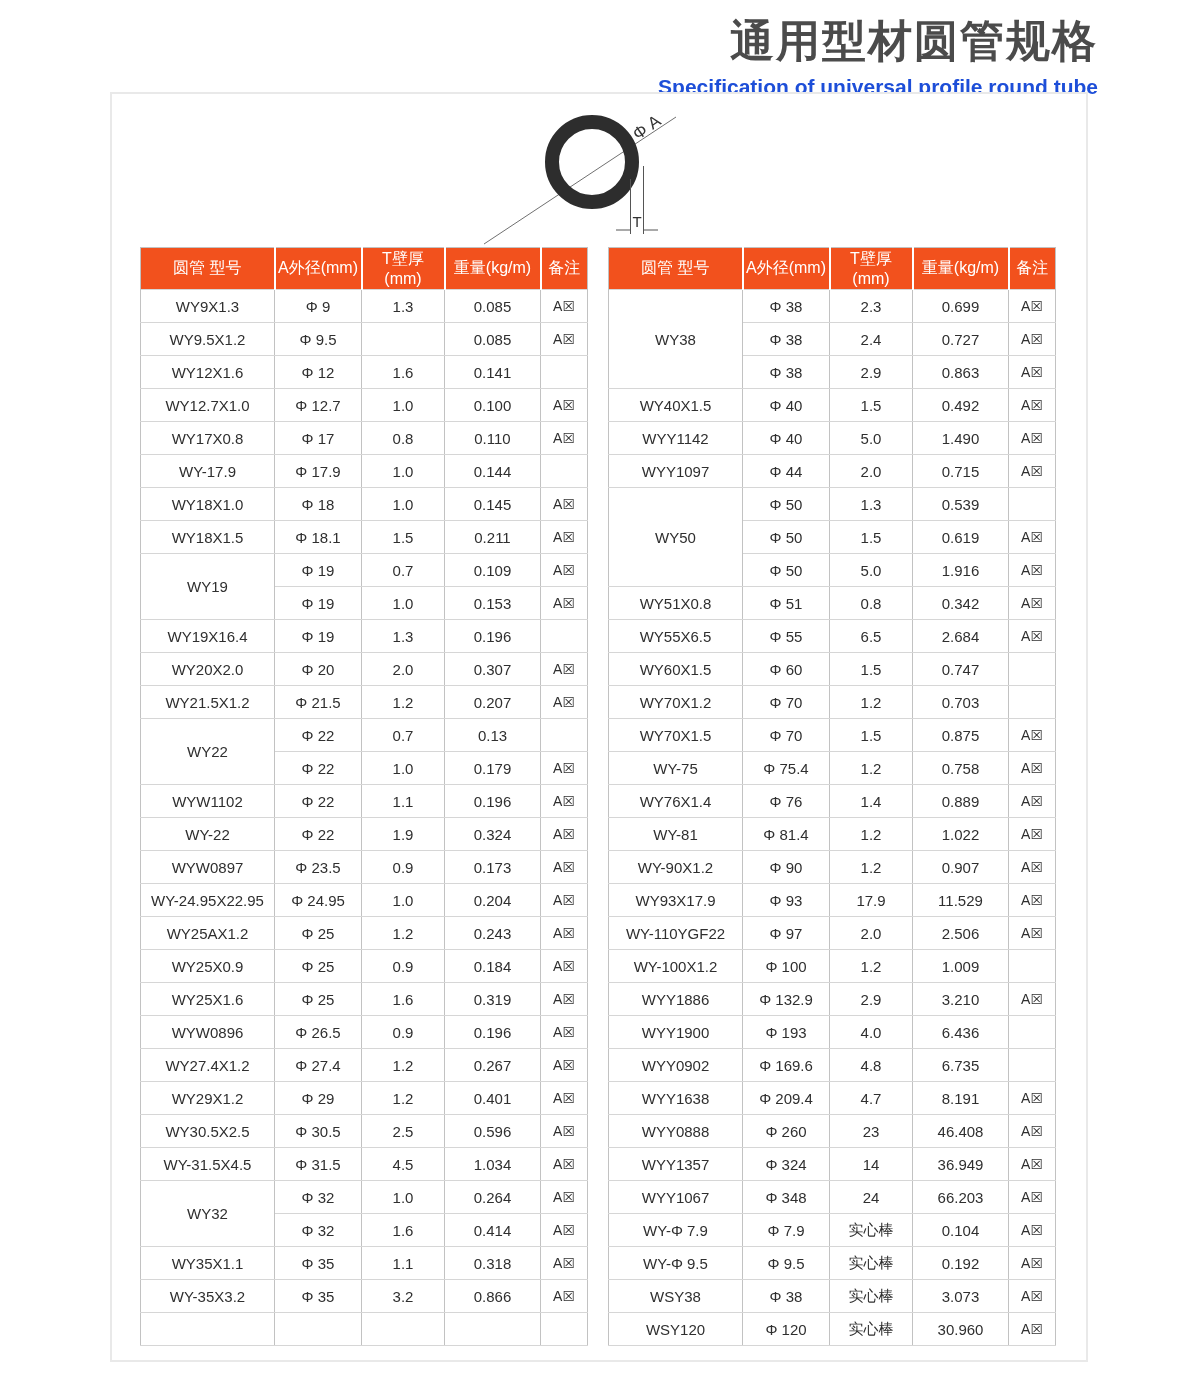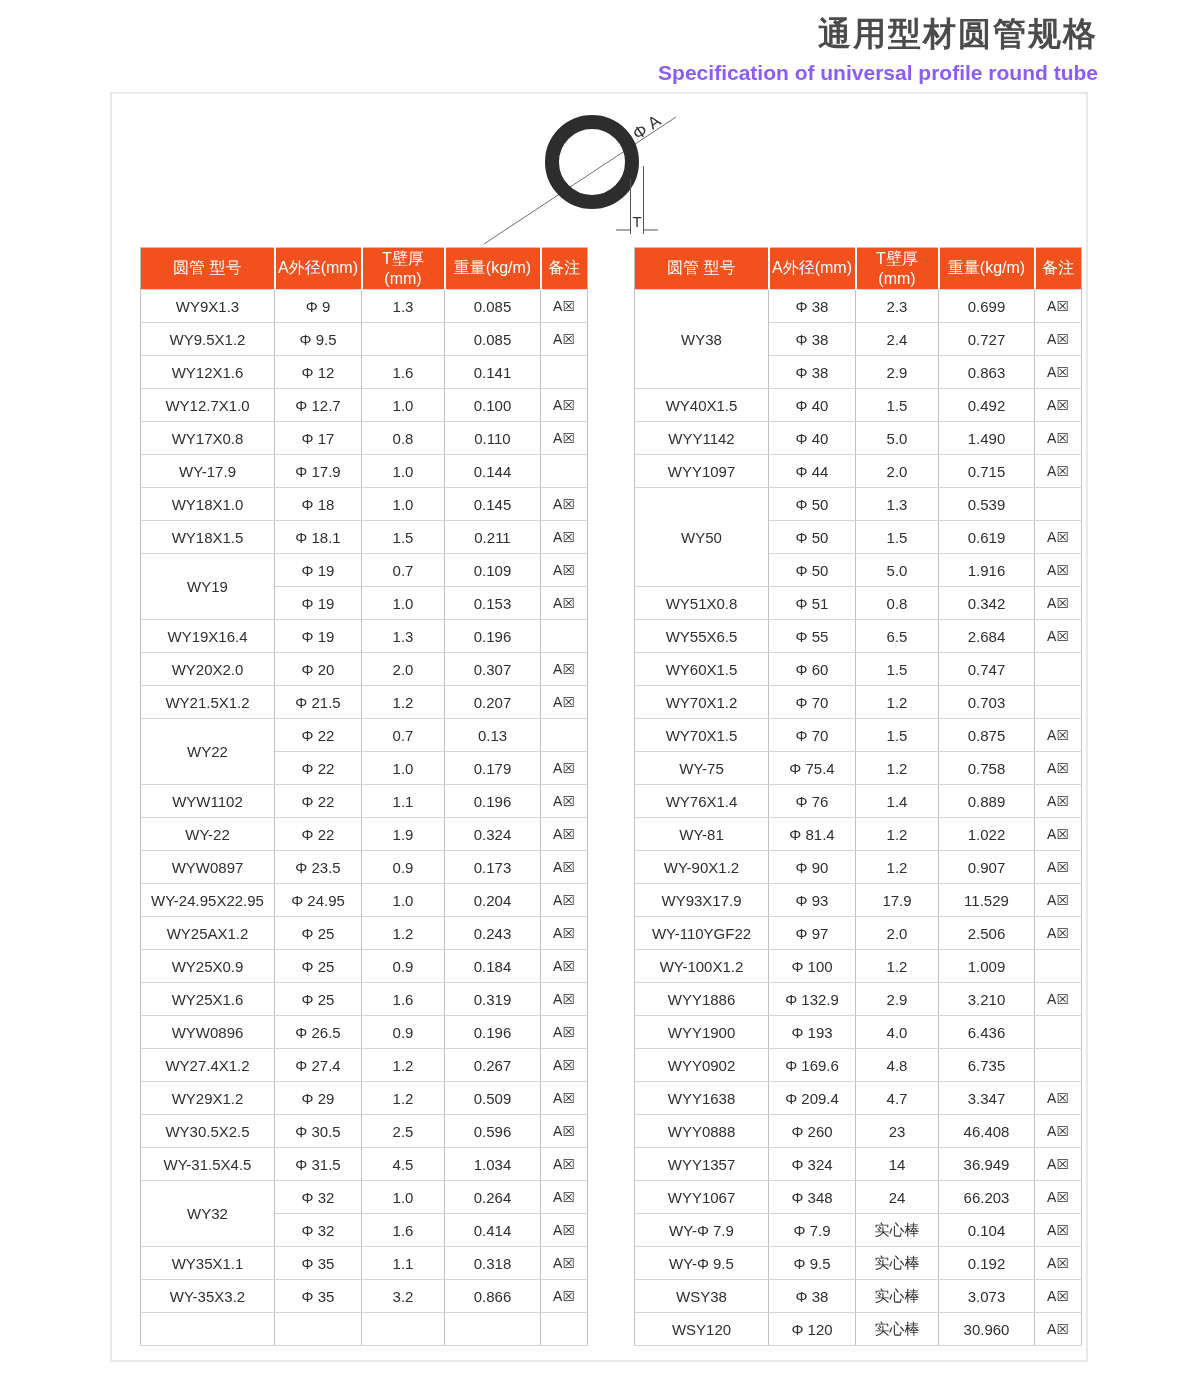--- a/index.html
+++ b/index.html
@@ -4,33 +4,33 @@
 <style>
   html,body{margin:0;padding:0;}
   body{
     position:relative;
     width:1198px;height:1379px;
     background:#ffffff;
     font-family:"Liberation Sans","DejaVu Sans",sans-serif;
     overflow:hidden;
   }
   .page-header{position:absolute;top:12px;right:100px;text-align:right;}
-  .title-cn{font-size:33px;font-weight:bold;color:#4b4b4b;letter-spacing:2px;}
-  .title-en{font-size:21px;font-weight:bold;color:#8b5cf6;margin-top:4px;}
+  .title-cn{font-size:44px;font-weight:bold;color:#4b4b4b;letter-spacing:2px;}
+  .title-en{font-size:21px;font-weight:bold;color:#1d4ed8;margin-top:4px;}
 
   .card{
     position:absolute;left:110px;top:92px;
     width:978px;height:1270px;
     box-sizing:border-box;
     background:#ffffff;
     border:2px solid #e9e9e9;
   }
   .diagram{position:absolute;top:0;left:0;width:974px;height:153px;}
 
-  .tables{position:absolute;left:28px;top:153px;display:flex;gap:46px;}
+  .tables{position:absolute;left:28px;top:153px;display:flex;gap:20px;}
 
   table.spec-table{
     border-collapse:collapse;
     table-layout:fixed;
     width:447px;
     border:1px solid #c2c2c2;
   }
   .c-model{width:134px;}
   .c-od{width:87px;}
   .c-t{width:83px;}
@@ -274,21 +274,21 @@
             <td class="colmodel">WY27.4X1.2</td>
             <td class="colod">Φ 27.4</td>
             <td class="colt">1.2</td>
             <td class="colw">0.267</td>
             <td class="colnote">A☒</td>
           </tr>
           <tr>
             <td class="colmodel">WY29X1.2</td>
             <td class="colod">Φ 29</td>
             <td class="colt">1.2</td>
-            <td class="colw">0.509</td>
+            <td class="colw">0.401</td>
             <td class="colnote">A☒</td>
           </tr>
           <tr>
             <td class="colmodel">WY30.5X2.5</td>
             <td class="colod">Φ 30.5</td>
             <td class="colt">2.5</td>
             <td class="colw">0.596</td>
             <td class="colnote">A☒</td>
           </tr>
           <tr>
@@ -513,21 +513,21 @@
             <td class="colmodel">WYY0902</td>
             <td class="colod">Φ 169.6</td>
             <td class="colt">4.8</td>
             <td class="colw">6.735</td>
             <td class="colnote"></td>
           </tr>
           <tr>
             <td class="colmodel">WYY1638</td>
             <td class="colod">Φ 209.4</td>
             <td class="colt">4.7</td>
-            <td class="colw">3.347</td>
+            <td class="colw">8.191</td>
             <td class="colnote">A☒</td>
           </tr>
           <tr>
             <td class="colmodel">WYY0888</td>
             <td class="colod">Φ 260</td>
             <td class="colt">23</td>
             <td class="colw">46.408</td>
             <td class="colnote">A☒</td>
           </tr>
           <tr>

